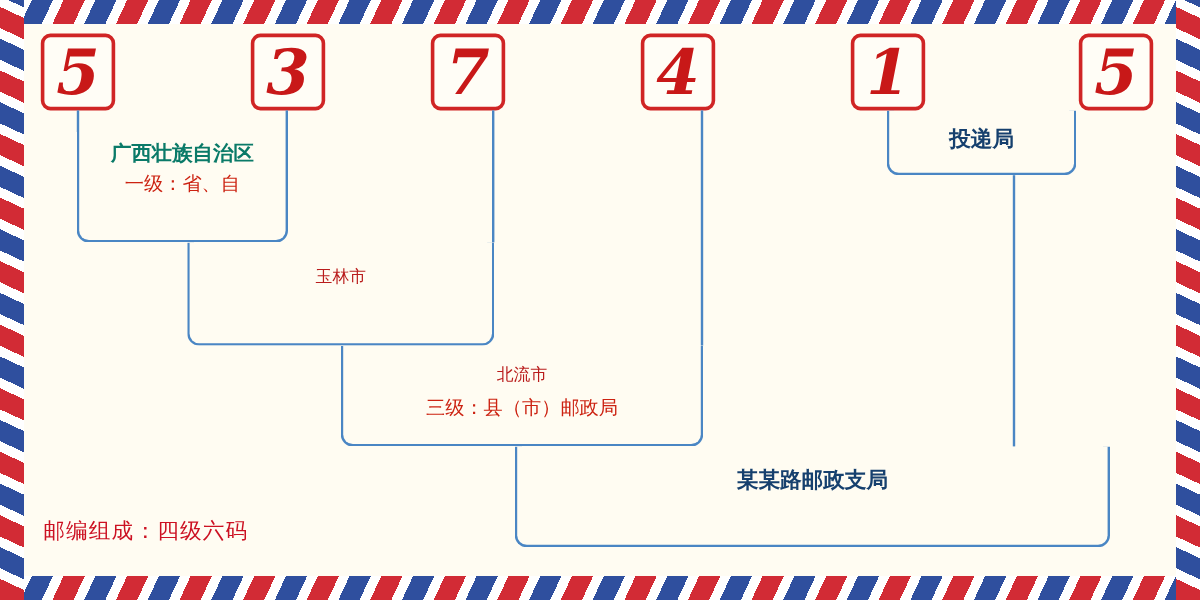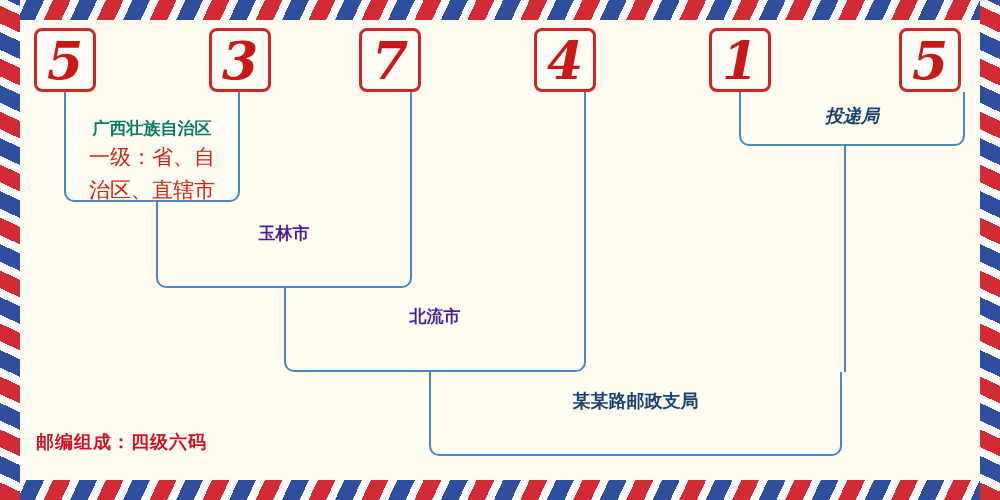--- a/index.html
+++ b/index.html
@@ -79,35 +79,35 @@
     box-sizing: border-box;
     border-left: 2px solid #4a86c4;
     border-right: 2px solid #4a86c4;
     border-bottom: 2px solid #4a86c4;
     border-radius: 0 0 10px 10px;
     text-align: center;
   }
   .bx1 { left: 64px;  top: 110px; width: 176px; height: 92px; padding-top: 5px; line-height: 1.55; }
   .bx2 { left: 156px; top: 202px; width: 256px; height: 86px; padding-top: 18px; line-height: 1.6; }
   .bx3 { left: 284px; top: 288px; width: 302px; height: 84px; padding-top: 14px; line-height: 1.7; }
-  .bx4 { left: 429px; top: 372px; width: 413px; height: 84px; padding-top: 14px; line-height: 1.7; }
-  .bxD { left: 739px; top: 92px;  width: 226px; height: 54px; padding-top: 12px; font-style: italic; }
+  .bx4 { left: 429px; top: 372px; width: 496px; height: 84px; padding-top: 14px; line-height: 1.7; }
+  .bxD { left: 739px; top: 92px;  width: 158px; height: 54px; padding-top: 12px; }
 
   .name-teal { color: #0a7a68; font-weight: bold; font-size: 17px; }
-  .name-blue { color: #4c1d95; font-weight: bold; font-size: 17px; }
+  .name-blue { color: #b91c1c; font-weight: normal; font-size: 14px; }
   .name-navy { color: #16406e; font-weight: bold; font-size: 18px; }
-  .desc-red  { color: #cc2211; font-size: 21px; }
+  .desc-red  { color: #cc2211; font-size: 16px; }
 
   
   .footer-note {
     position: absolute;
     left: 36px;
     top: 430px;
     font-size: 18px;
-    font-weight: bold;
+    font-weight: normal;
     color: #cc1122;
     letter-spacing: 1px;
   }
 </style>
 </head>
 <body>
 
 <div id="stage">
 
   <div class="stripe top"></div>
@@ -136,29 +136,29 @@
 
   <div class="vline" style="left:64px;  top:92px;  height:18px;"></div>
   <div class="vline" style="left:238px; top:92px;  height:18px;"></div>
   <div class="vline" style="left:410px; top:92px;  height:110px;"></div>
   <div class="vline" style="left:584px; top:92px;  height:196px;"></div>
   <div class="vline" style="left:844px; top:146px; height:226px;"></div>
 
   <div class="bracket bx1">
     <div class="name-teal">广西壮族自治区</div>
     <div class="desc-red">一级：省、自</div>
-    <div class="desc-red">治区、直辖市</div>
   </div>
 
   <div class="bracket bx2">
     <div class="name-blue">玉林市</div>
   </div>
 
   <div class="bracket bx3">
     <div class="name-blue">北流市</div>
+    <div class="desc-red">三级：县（市）邮政局</div>
   </div>
 
   <div class="bracket bx4">
     <div class="name-navy">某某路邮政支局</div>
   </div>
 
   <div class="bracket bxD">
     <div class="name-navy">投递局</div>
   </div>
 

